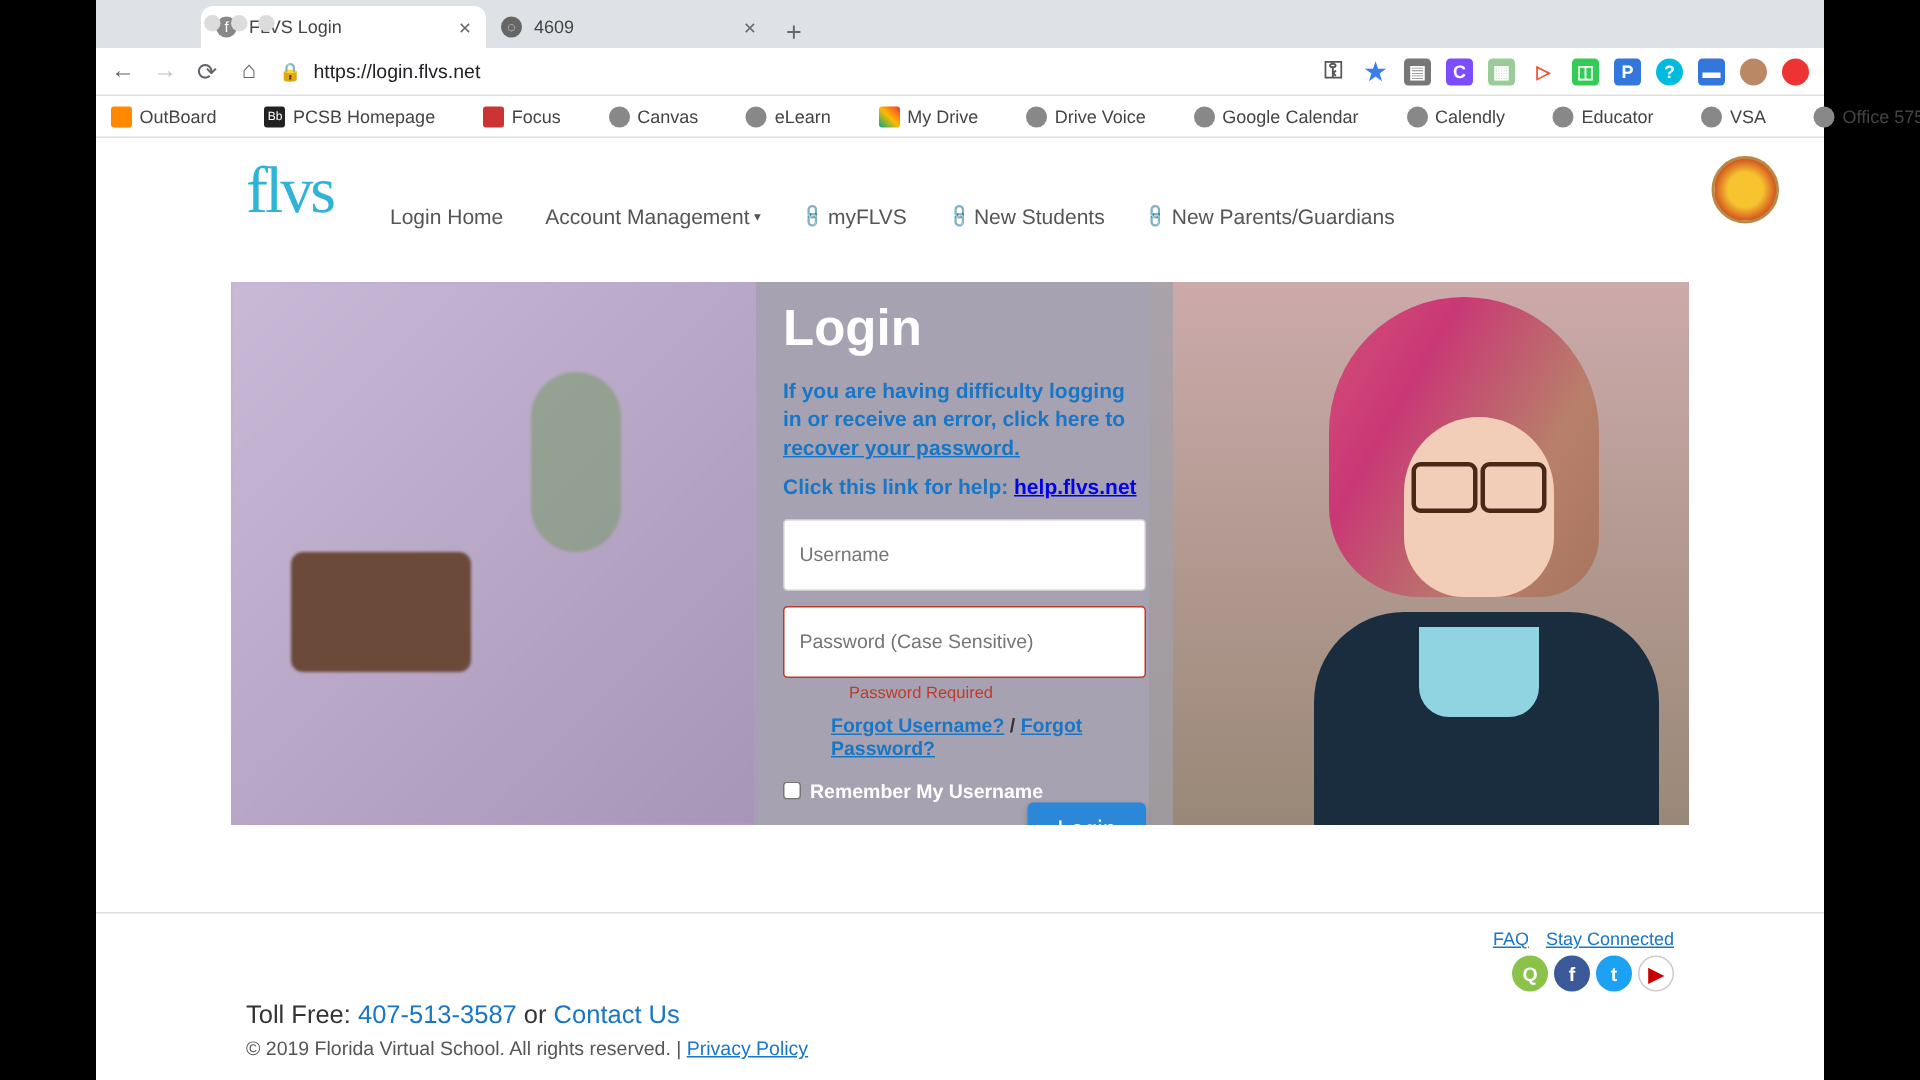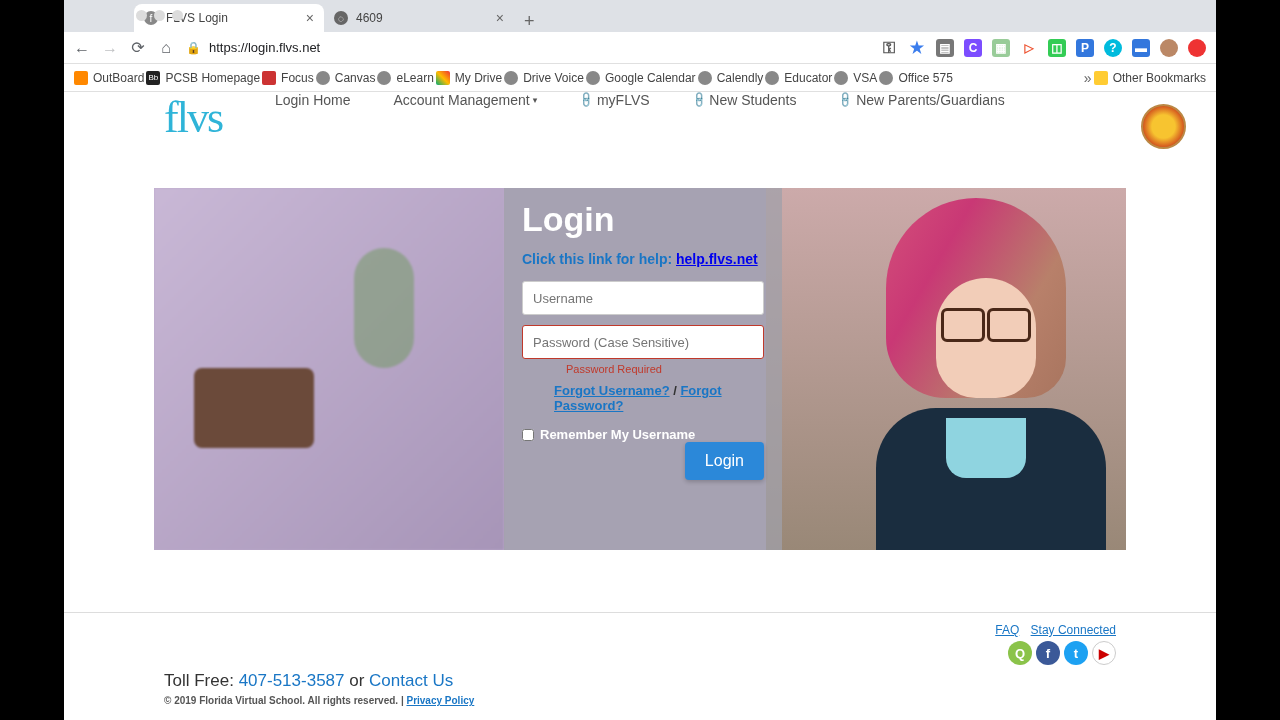--- a/index.html
+++ b/index.html
@@ -17,28 +17,28 @@
 .tab .close { font-size: 14px; color: #666; }
 .new-tab { padding: 0 10px; font-size: 18px; color: #666; }
 
 .address-bar { height: 32px; background: #fff; display: flex; align-items: center; padding: 0 10px; gap: 12px; border-bottom: 1px solid #e0e0e0; }
 .nav-icon { width: 16px; height: 16px; display: flex; align-items: center; justify-content: center; color: #5f6368; font-size: 16px; }
 .url-field { flex: 1; display: flex; align-items: center; gap: 8px; font-size: 13px; color: #202124; }
 .url-field .lock { font-size: 12px; color: #5f6368; }
 .toolbar-icons { display: flex; align-items: center; gap: 10px; }
 .toolbar-icons .ti { width: 18px; height: 18px; border-radius: 3px; display:flex; align-items:center; justify-content:center; font-size:12px; font-weight:bold; color:#fff;}
 
-.bookmarks-bar { height: 28px; background: #fff; display: flex; align-items: center; padding: 0 10px; gap: 2px; border-bottom: 1px solid #e0e0e0; font-size: 12px; color: #444; }
+.bookmarks-bar { height: 28px; background: #fff; display: flex; align-items: center; padding: 0 10px; gap: 32px; border-bottom: 1px solid #e0e0e0; font-size: 12px; color: #444; }
 .bm { display: flex; align-items: center; gap: 5px; white-space: nowrap; }
 .bm .bi { width: 14px; height: 14px; background: #999; border-radius: 2px; flex-shrink:0;}
 .bm-spacer { flex: 1; }
 .bm-more { font-size: 14px; color: #666; }
 
 
-.site-nav { height: 60px; background: #fff; display: flex; align-items: flex-start; padding: 0 0 0 100px; gap: 43px; font-size: 14px; position: relative; }
+.site-nav { height: 60px; background: #fff; display: flex; align-items: flex-end; padding: 0 0 0 100px; gap: 28px; font-size: 14px; position: relative; }
 .logo { font-size: 44px; color: #2fb4d8; font-weight: 300; letter-spacing: -2px; margin-right: 10px; font-family: Georgia, serif;}
 .nav-link { color: #555; display: flex; align-items: center; gap: 3px; }
 .nav-link .link-icon { font-size: 11px; transform: rotate(-45deg); display:inline-block;}
 .nav-link .caret { font-size: 9px; }
 .seal { position: absolute; right: 30px; top: 12px; width: 45px; height: 45px; border-radius: 50%; background: radial-gradient(circle, #f7c430 40%, #d4581f 70%, #f7c430 100%); border: 2px solid #b84; }
 
 
 .hero { margin: 36px 90px 0 90px; height: 362px; position: relative; background: #b9a9c9; overflow: hidden; }
 .hero-left { position: absolute; left: 0; top: 0; width: 350px; height: 100%; background: linear-gradient(135deg, #c9b8d6 0%, #a795b8 100%); filter: blur(1px);}
 .hero-left::before { content:""; position:absolute; left:40px; top:180px; width:120px; height:80px; background:#6b4a3a; border-radius:8px;}
@@ -53,35 +53,35 @@
 .person .glasses::after { right:0; }
 .person .body { position:absolute; left:90px; top:230px; width:230px; height:200px; background:#1a2d3f; border-radius:60px 60px 0 0;}
 .person .shirt { position:absolute; left:160px; top:240px; width:80px; height:60px; background:#8fd4e0; border-radius:0 0 20px 20px;}
 
 .login-panel { position: absolute; left: 350px; top: -4px; width: 278px; height: 370px; background: rgba(160,160,170,0.75); padding: 16px 18px; }
 .login-title { color: #fff; font-size: 34px; font-weight: bold; margin-bottom: 12px; }
 .notice { color: #1976c5; font-weight: bold; font-size: 14px; line-height: 1.35; margin-bottom: 8px; }
 .notice a { color: #1976c5; text-decoration: underline; }
 .help-line { color: #1976c5; font-weight: bold; font-size: 14px; margin-bottom: 14px;}
 .help-line a { text-decoration: underline; }
-.input { width: 100%; height: 34px; border: 1px solid #ccc; border-radius: 3px; padding: 0 10px; font-size: 13px; margin-bottom: 10px; background:#fff; color:#888;}
+.input { width: 100%; height: 48px; border: 1px solid #ccc; border-radius: 3px; padding: 0 10px; font-size: 13px; margin-bottom: 10px; background:#fff; color:#888;}
 .input.error { border: 1.5px solid #c0392b; }
 .err-msg { color: #c0392b; font-size: 11px; margin-top: -6px; margin-bottom: 8px; padding-left: 44px; }
 .forgot-line { font-size: 13px; font-weight: bold; margin-bottom: 14px; padding-left: 32px; }
 .forgot-line a { color: #1976c5; }
 .forgot-line .sep { color: #333; }
 .remember { display: flex; align-items: center; gap: 6px; color: #fff; font-size: 13px; font-weight: bold; }
 .remember input { width: 12px; height: 12px; }
 .login-btn { float: right; background: #2b88d9; color: #fff; border: none; border-radius: 4px; padding: 10px 20px; font-size: 16px; box-shadow: 0 2px 4px rgba(0,0,0,0.2);}
 
 
 .footer { position: absolute; bottom: 0; left: 0; right: 0; padding: 10px 100px 14px 100px; border-top: 1px solid #ddd; background: #fff; display:flex; justify-content:space-between; align-items:flex-start;}
 .footer-left .toll { font-size: 17px; color: #333; margin-bottom: 4px; margin-top: 48px;}
 .footer-left .toll .num, .footer-left .toll .contact { color: #1976c5; }
-.copyright { font-size: 10px; color: #555; font-weight: bold; }
+.copyright { font-size: 13px; color: #555; }
 .copyright a { color: #1976c5; }
 .footer-right { text-align: right; }
 .footer-right .links { font-size: 12px; margin-bottom: 4px;}
 .footer-right .links a { color: #1976c5; margin-left: 8px;}
 .social { display: flex; gap: 4px; justify-content: flex-end;}
 .social span { width: 24px; height: 24px; border-radius: 50%; display:flex; align-items:center; justify-content:center; color:#fff; font-size:13px; font-weight:bold;}
 </style>
 </head>
 <body>
 
@@ -218,20 +218,23 @@
       <div class="person">
         <div class="hair"></div>
           <div class="face"></div>
           <div class="glasses"></div>
           <div class="body"></div>
           <div class="shirt"></div>
       </div>
     </div>
     <div class="login-panel">
       <div class="login-title">Login</div>
+      <div class="notice">
+        <span>If you are having difficulty logging in or receive an error, click here to </span><a href="#">recover your password.</a>
+      </div>
       <div class="help-line">
         <span>Click this link for help: </span><a href="#">help.flvs.net</a>
       </div>
       <input class="input" type="text" placeholder="Username" style="">
       <input class="input error" type="password" placeholder="Password (Case Sensitive)" style="">
       <div class="err-msg">Password Required</div>
       <div class="forgot-line">
         <a href="#">Forgot Username?</a><span class="sep"> / </span><a href="#">Forgot Password?</a>
       </div>
       <label class="remember">

